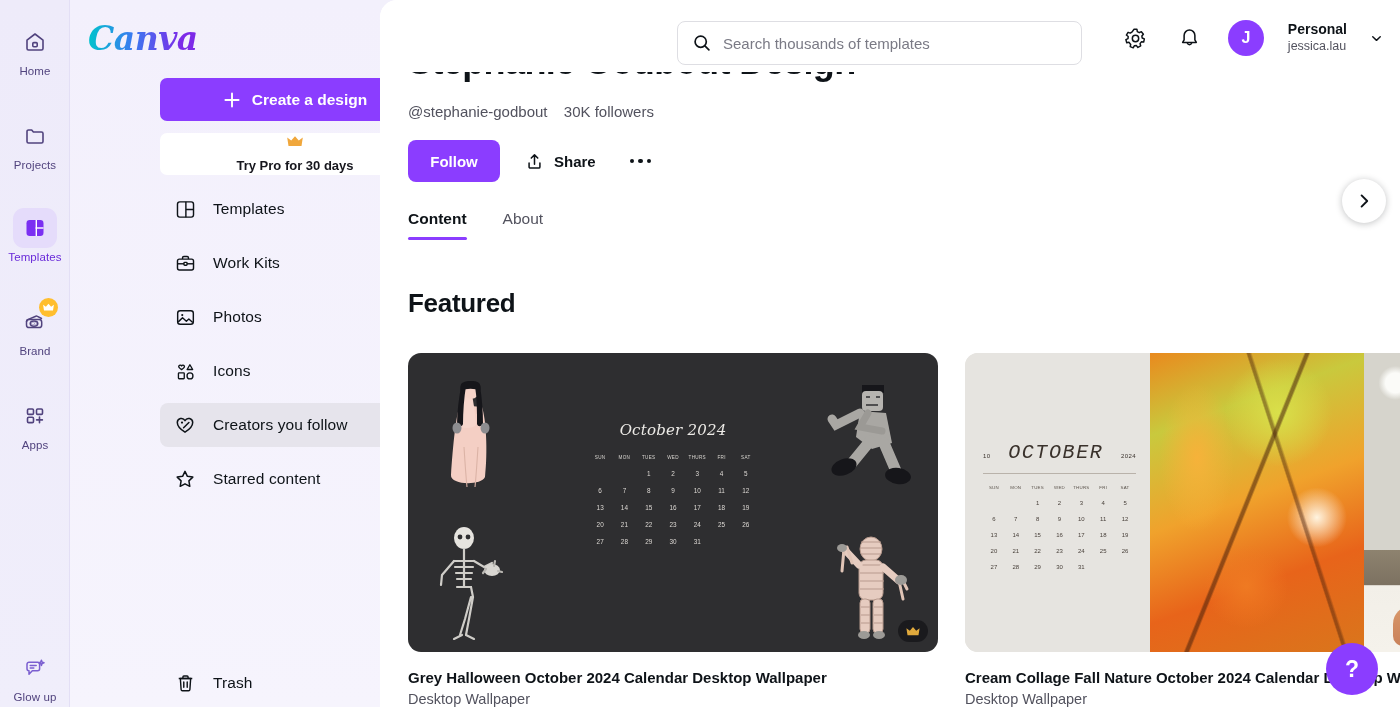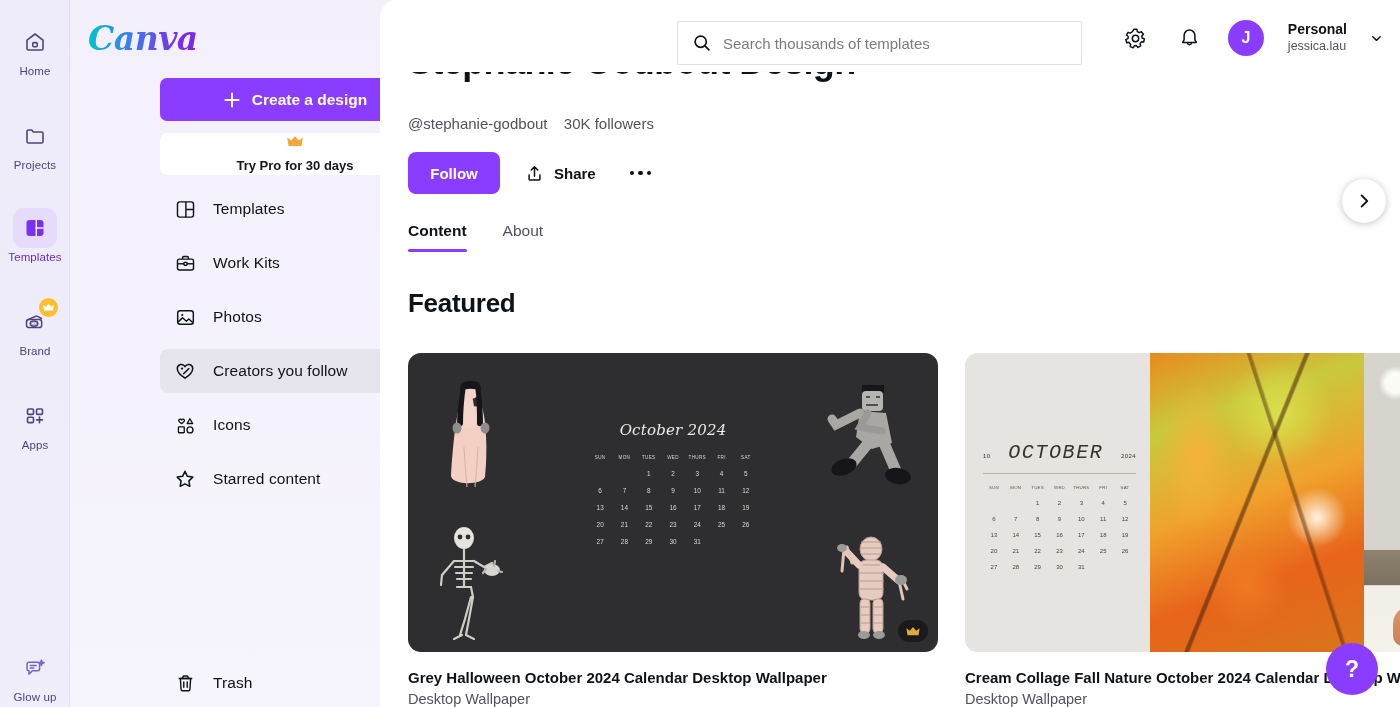--- a/index.html
+++ b/index.html
@@ -87,21 +87,21 @@
     flex: 1; height: 707px; background: #ffffff;
     border-top-left-radius: 17px; position: relative; overflow: hidden;
   }
   .topbar {
     position: absolute; top: 0; left: 0; right: 0; height: 72px;
     background: #ffffff; border-top-left-radius: 17px;
     display: flex; align-items: center; z-index: 9;
   }
   .searchbox {
     position: absolute; left: 297px; top: 21px; width: 405px; height: 44px;
-    border: 1px solid #dedee3; border-radius: 2px; background: #fff;
+    border: 1px solid #dedee3; border-radius: 8px; background: #fff;
     display: flex; align-items: center; padding: 0 14px; gap: 11px; cursor: text;
   }
   .searchbox input {
     border: none; outline: none; flex: 1; font-size: 15px; color: #0e1318;
     font-family: "Liberation Sans", sans-serif; background: transparent;
   }
   .searchbox input::placeholder { color: #7a7a85; }
   .topicons { position: absolute; right: 16px; top: 18px; display: flex; align-items: center; gap: 14px; }
   .icon-btn {
     width: 40px; height: 40px; border-radius: 50%; border: none; background: transparent;
@@ -115,21 +115,21 @@
   .acct { margin-left: 10px; line-height: 1.25; cursor: pointer; }
   .acct-name { font-size: 14px; font-weight: 700; color: #0e1318; }
   .acct-sub { font-size: 12.5px; color: #52525e; }
 
   
   .profile { position: absolute; left: 28px; top: 44px; right: 0; }
   .profile-title {
     font-size: 36px; font-weight: 700; color: #0e1318; letter-spacing: -.6px;
     white-space: nowrap; line-height: 1;
   }
-  .profile-meta { margin-top: 35px; font-size: 15px; color: #52525e; }
+  .profile-meta { margin-top: 23px; font-size: 15px; color: #52525e; }
   .profile-meta .dot-gap { display: inline-block; width: 8px; }
   .actions { margin-top: 20px; display: flex; align-items: center; gap: 15px; }
   .follow-btn {
     width: 92px; height: 42px; background: #8b3dff; border: none; border-radius: 8px;
     color: #fff; font-size: 15px; font-weight: 700; cursor: pointer;
     font-family: "Liberation Sans", sans-serif;
   }
   .share-btn {
     height: 42px; border: none; background: transparent; cursor: pointer;
     display: flex; align-items: center; gap: 10px; padding: 0 10px;
@@ -378,41 +378,41 @@
         <span class="nav-ico">
           <svg width="21" height="21" viewBox="0 0 22 22" fill="none" stroke="#0e1318" stroke-width="1.5">
             <rect x="2.8" y="4" width="16.4" height="14" rx="2.6"></rect>
             <circle cx="7.6" cy="8.5" r="1.1" fill="#0e1318" stroke="none"></circle>
             <path d="M3.4 15.6l4.5-4.3 4 3.6 2.6-2.3 4.1 3.6" stroke-linejoin="round"></path>
           </svg>
         </span>
         <span class="nav-text">Photos</span>
       </div>
 
-      <div class="nav-item selected">
-        <span class="nav-ico">
-          <svg width="22" height="22" viewBox="0 0 22 22" fill="none" stroke="#0e1318" stroke-width="1.5">
-            <path d="M11 18.2S3.3 13.6 3.3 8.6a4.1 4.1 0 0 1 7.7-2 4.1 4.1 0 0 1 7.7 2c0 5-7.7 9.6-7.7 9.6z" stroke-linejoin="round"></path>
-            <circle cx="8" cy="8.6" r="1.1" fill="#0e1318" stroke="none"></circle>
-            <path d="M9.6 13.8l5.3-5.3" stroke-linecap="round"></path>
-          </svg>
-        </span>
-        <span class="nav-text">Creators you follow</span>
-      </div>
-
       <div class="nav-item">
         <span class="nav-ico">
           <svg width="21" height="21" viewBox="0 0 22 22" fill="none" stroke="#0e1318" stroke-width="1.4">
             <path d="M4.1 5.1c.7-1 2.2-.9 2.8.1.6-1 2.1-1.1 2.8-.1.6.9.1 2-2.8 3.9C4 7.1 3.5 6 4.1 5.1z" stroke-linejoin="round"></path>
             <path d="M15.6 3.9l2.9 5h-5.8z" stroke-linejoin="round"></path>
             <rect x="3.6" y="12.5" width="6.1" height="6.1" rx=".7"></rect>
             <circle cx="15.7" cy="15.6" r="3.1"></circle>
           </svg>
         </span>
         <span class="nav-text">Icons</span>
+      </div>
+
+      <div class="nav-item selected">
+        <span class="nav-ico">
+          <svg width="22" height="22" viewBox="0 0 22 22" fill="none" stroke="#0e1318" stroke-width="1.5">
+            <path d="M11 18.2S3.3 13.6 3.3 8.6a4.1 4.1 0 0 1 7.7-2 4.1 4.1 0 0 1 7.7 2c0 5-7.7 9.6-7.7 9.6z" stroke-linejoin="round"></path>
+            <circle cx="8" cy="8.6" r="1.1" fill="#0e1318" stroke="none"></circle>
+            <path d="M9.6 13.8l5.3-5.3" stroke-linecap="round"></path>
+          </svg>
+        </span>
+        <span class="nav-text">Creators you follow</span>
       </div>
 
       <div class="nav-item">
         <span class="nav-ico">
           <svg width="22" height="22" viewBox="0 0 22 22" fill="none" stroke="#0e1318" stroke-width="1.5">
             <path d="M11 3.4l2.4 4.9 5.4.8-3.9 3.8.9 5.4-4.8-2.5-4.8 2.5.9-5.4L3.2 9.1l5.4-.8z" stroke-linejoin="round"></path>
           </svg>
         </span>
         <span class="nav-text">Starred content</span>
       </div>

